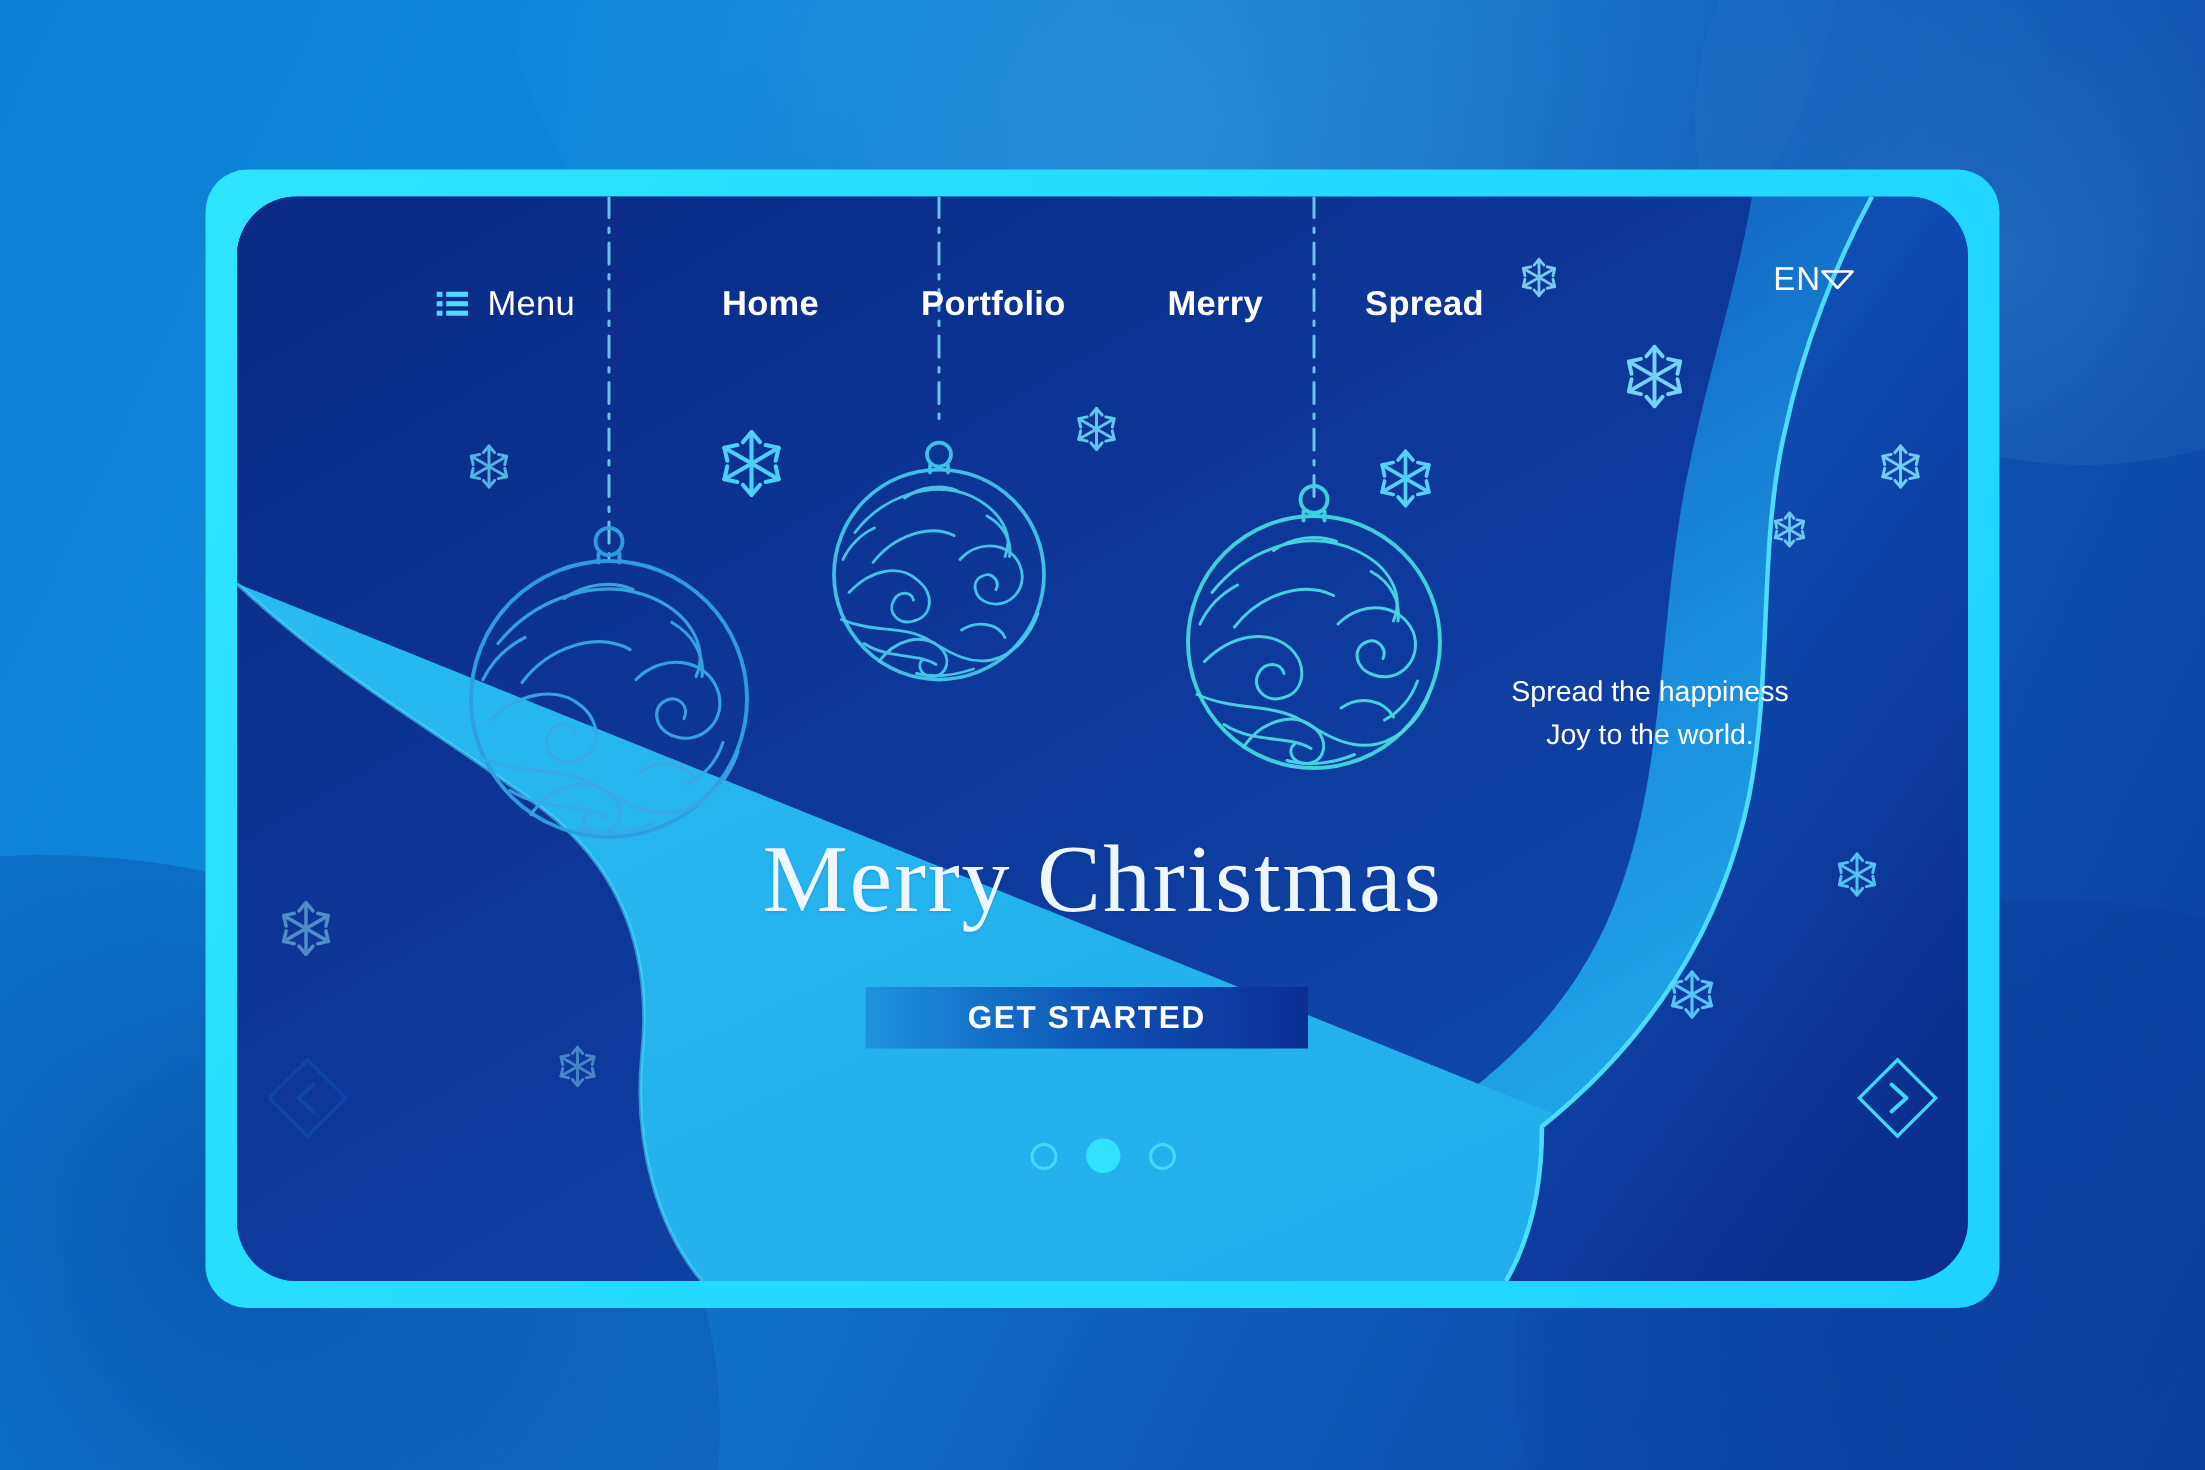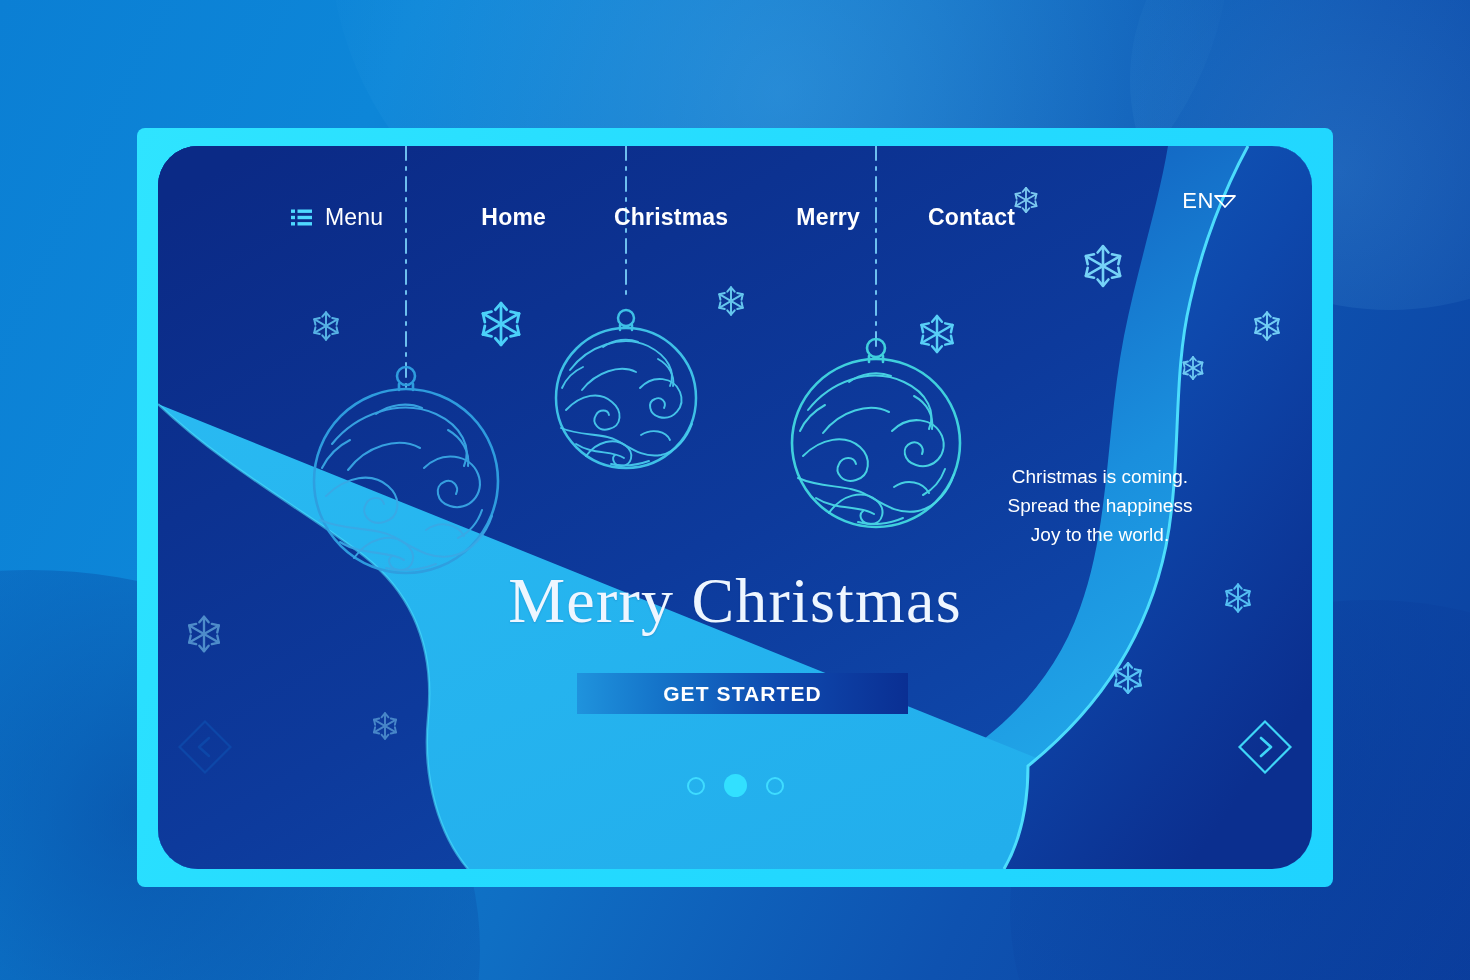--- a/index.html
+++ b/index.html
@@ -51,24 +51,24 @@
     top: -150px;
     width: 520px;
     height: 460px;
     background: radial-gradient(circle at 40% 70%, rgba(120,210,255,0.16), rgba(120,210,255,0.0) 72%);
   }
 
   
   #device-frame {
     position: absolute;
     left: 137px;
-    top: 128px;
+    top: 113px;
     width: 1196px;
     height: 759px;
-    border-radius: 8px;
+    border-radius: 28px;
     background: linear-gradient(120deg, #2fe4ff 0%, #24dbff 45%, #1fd3ff 100%);
     box-shadow: 0 0 0 0 rgba(0,0,0,0);
   }
 
   #screen {
     position: absolute;
     left: 21px;
     top: 18px;
     width: 1154px;
     height: 723px;
@@ -156,21 +156,21 @@
     font-weight: 400;
     letter-spacing: 1.2px;
     z-index: 30;
     text-shadow: 0 1px 2px rgba(0,40,110,0.18);
   }
 
   #cta-button {
     position: absolute;
     left: 419px;
     top: 527px;
-    width: 331px;
+    width: 295px;
     height: 41px;
     border: none;
     padding: 7px;
     background: linear-gradient(90deg, #1f93dd 0%, #1472c8 26%, #0f4bb0 60%, #0a2f93 100%);
     color: #ffffff;
     font-family: "Liberation Sans", sans-serif;
     font-size: 21px;
     font-weight: bold;
     letter-spacing: 1.1px;
     cursor: pointer;
@@ -568,35 +568,34 @@
             <rect x="0" y="6.8" width="4" height="3.4" fill="#4fd9ff"></rect>
             <rect x="6.5" y="6.8" width="14.5" height="3.4" fill="#4fd9ff"></rect>
             <rect x="0" y="13.1" width="4" height="3.4" fill="#4fd9ff"></rect>
             <rect x="6.5" y="13.1" width="14.5" height="3.4" fill="#4fd9ff"></rect>
           </svg>
           <span class="nav-label">Menu</span>
         </div>
 
         <div id="nav-links">
           <a class="nav-link">Home</a>
-          <a class="nav-link">Christmas</a>
+          <a class="nav-link">Portfolio</a>
           <a class="nav-link">Merry</a>
-          <a class="nav-link">Contact</a>
+          <a class="nav-link">Spread</a>
         </div>
 
         <div id="lang-group">
           <span id="lang-code">EN</span>
           <svg id="lang-caret" viewBox="0 0 22 13">
             <path d="M1,1 L21,1 L11,12 Z" fill="none" stroke="#ffffff" stroke-width="1.8" stroke-linejoin="round"></path>
           </svg>
         </div>
       </div>
 
       <div id="tagline">
-        <span class="tagline-line">Christmas is coming.</span>
         <span class="tagline-line">Spread the happiness</span>
         <span class="tagline-line">Joy to the world.</span>
       </div>
 
       <div id="headline">Merry Christmas</div>
       <button id="cta-button">GET STARTED</button>
 
       <div id="carousel-dots">
         <span class="dot inactive"></span>
         <span class="dot active"></span>

